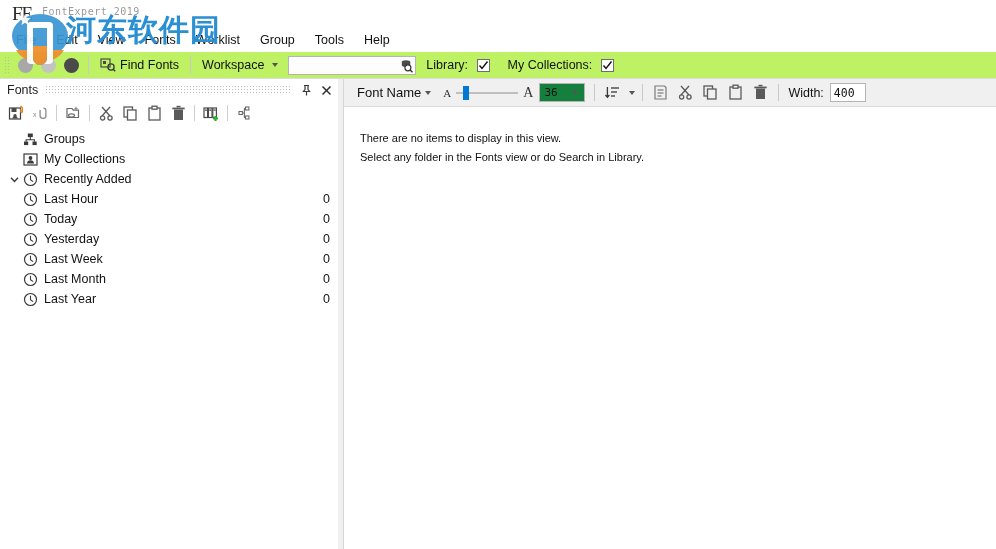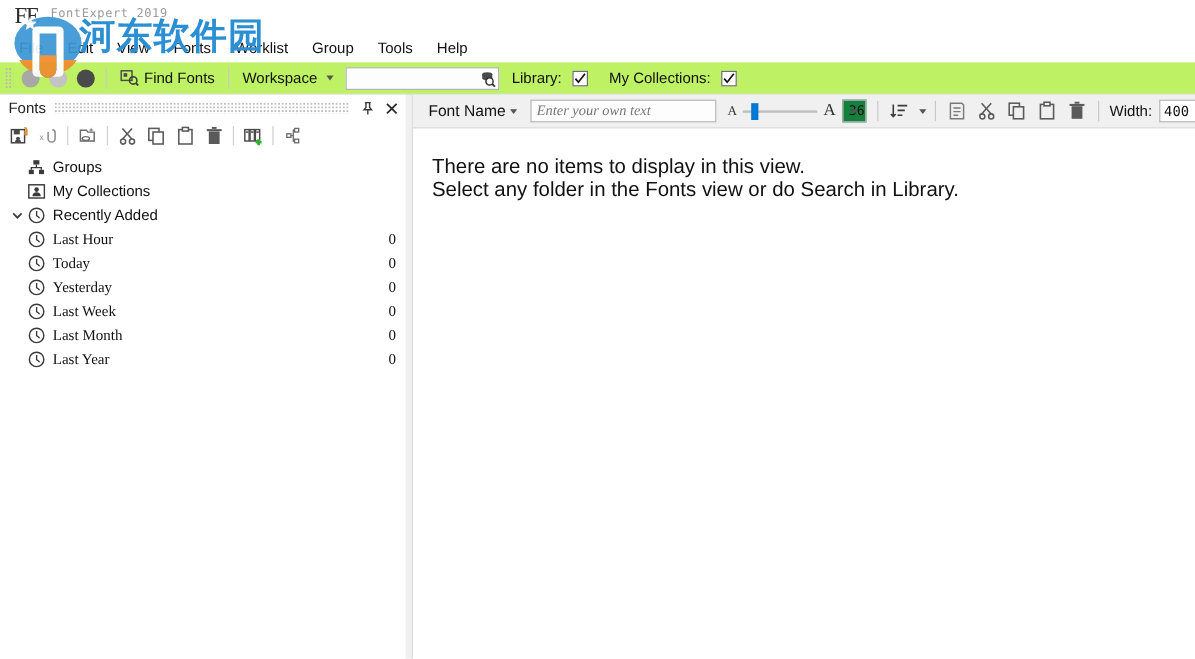--- a/index.html
+++ b/index.html
@@ -229,21 +229,21 @@
     font-size: 12.5px;
     color: #111;
     white-space: nowrap;
   }
   .tree-count {
     margin-left: auto;
     font-size: 12.5px;
     color: #111;
   }
   .indent-0 { padding-left: 6px; }
-  .indent-1 { padding-left: 22px; font-family: Liberation Serif, serif; }
+  .indent-1 { padding-left: 22px; }
 
   
   #splitter {
     position: absolute;
     left: 338px; top: 79px;
     width: 5px; height: 470px;
     background: #f0f0f0;
     cursor: col-resize;
   }
 
@@ -336,21 +336,21 @@
     font-family: "DejaVu Sans Mono", monospace;
     font-size: 11.5px;
     color: #111;
     padding-left: 3px;
     margin-left: 6px;
     outline: none;
   }
 
   #empty-message {
     padding: 22px 0 0 16px;
-    font-size: 17px;
+    font-size: 11px;
     color: #111;
     line-height: 19px;
   }
   #empty-message div { white-space: nowrap; }
 
   
   #watermark {
     position: absolute;
     left: 0; top: 0;
     width: 260px; height: 78px;
@@ -668,21 +668,20 @@
 <div id="splitter"></div>
 
 <div id="rightpane">
 
   <div id="preview-toolbar">
     <div id="fontname-btn">
       <span>Font Name</span>
       <span class="caret"></span>
     </div>
 
-    <input id="sample-input" type="text" placeholder="Enter your own text" style="">
 
     <span class="letter-a-small">A</span>
 
     <div id="size-slider">
       <div id="slider-track"></div>
       <div id="slider-thumb"></div>
     </div>
 
     <span class="letter-a-big">A</span>
 

